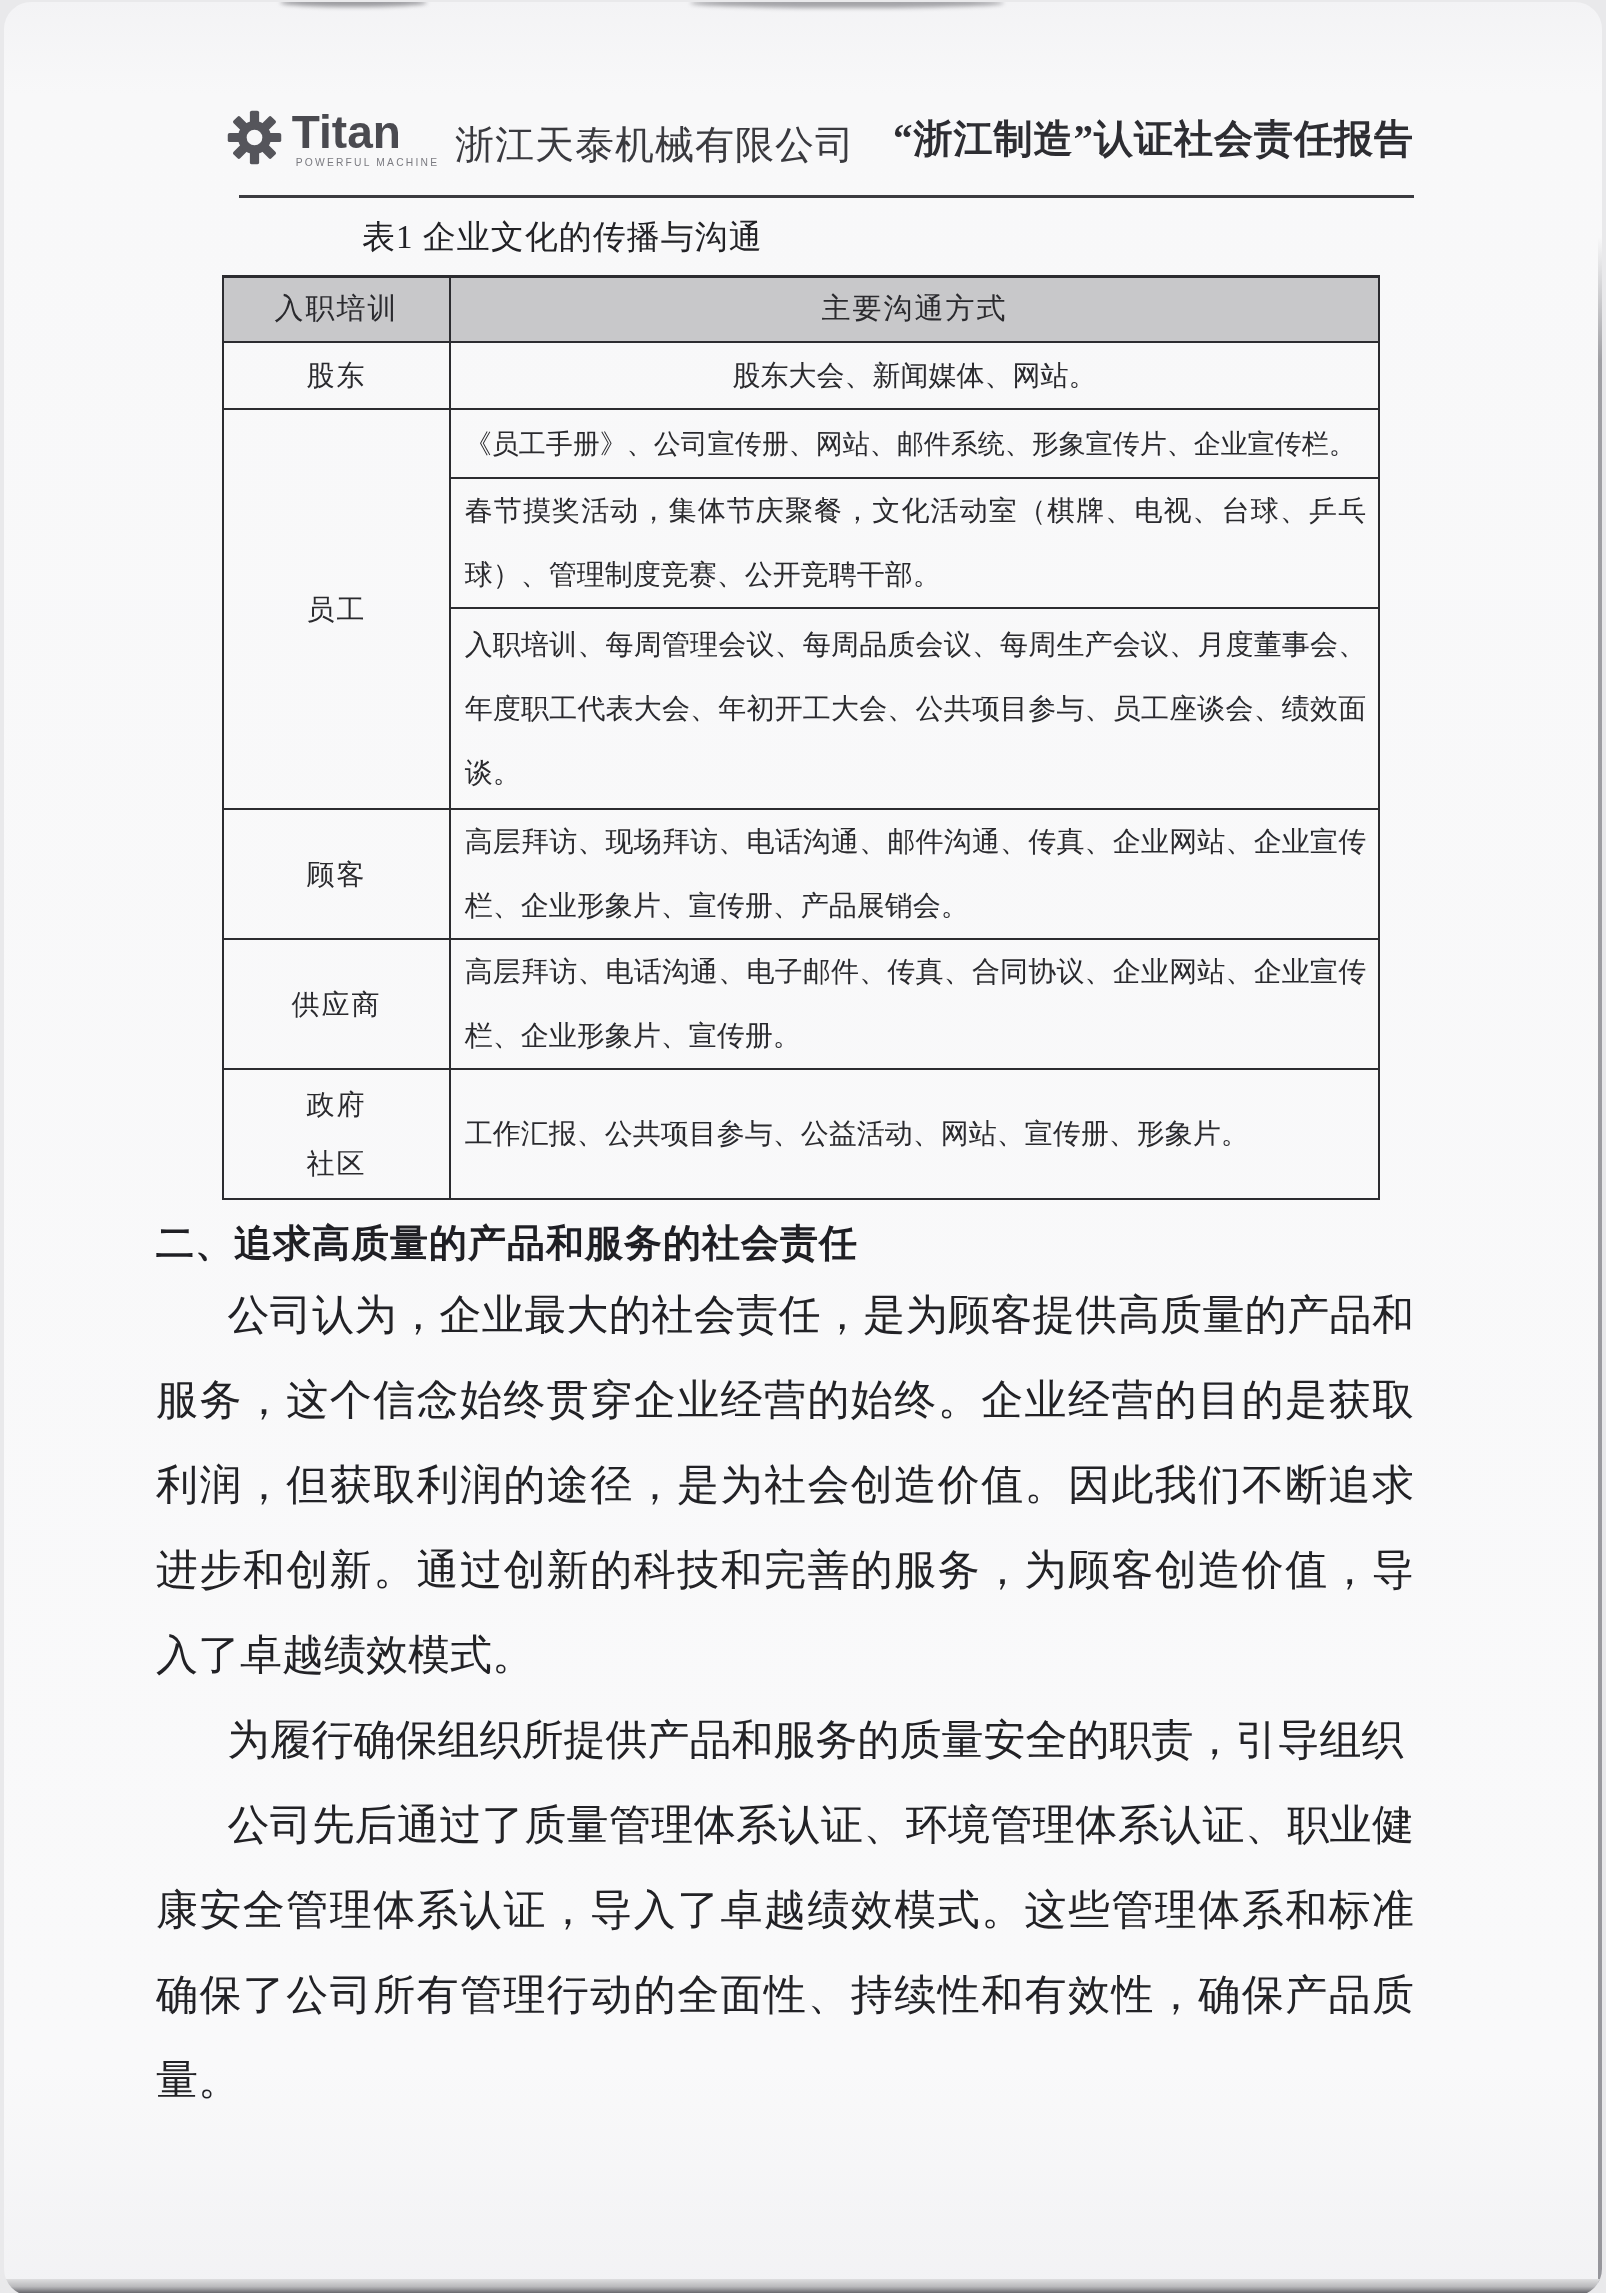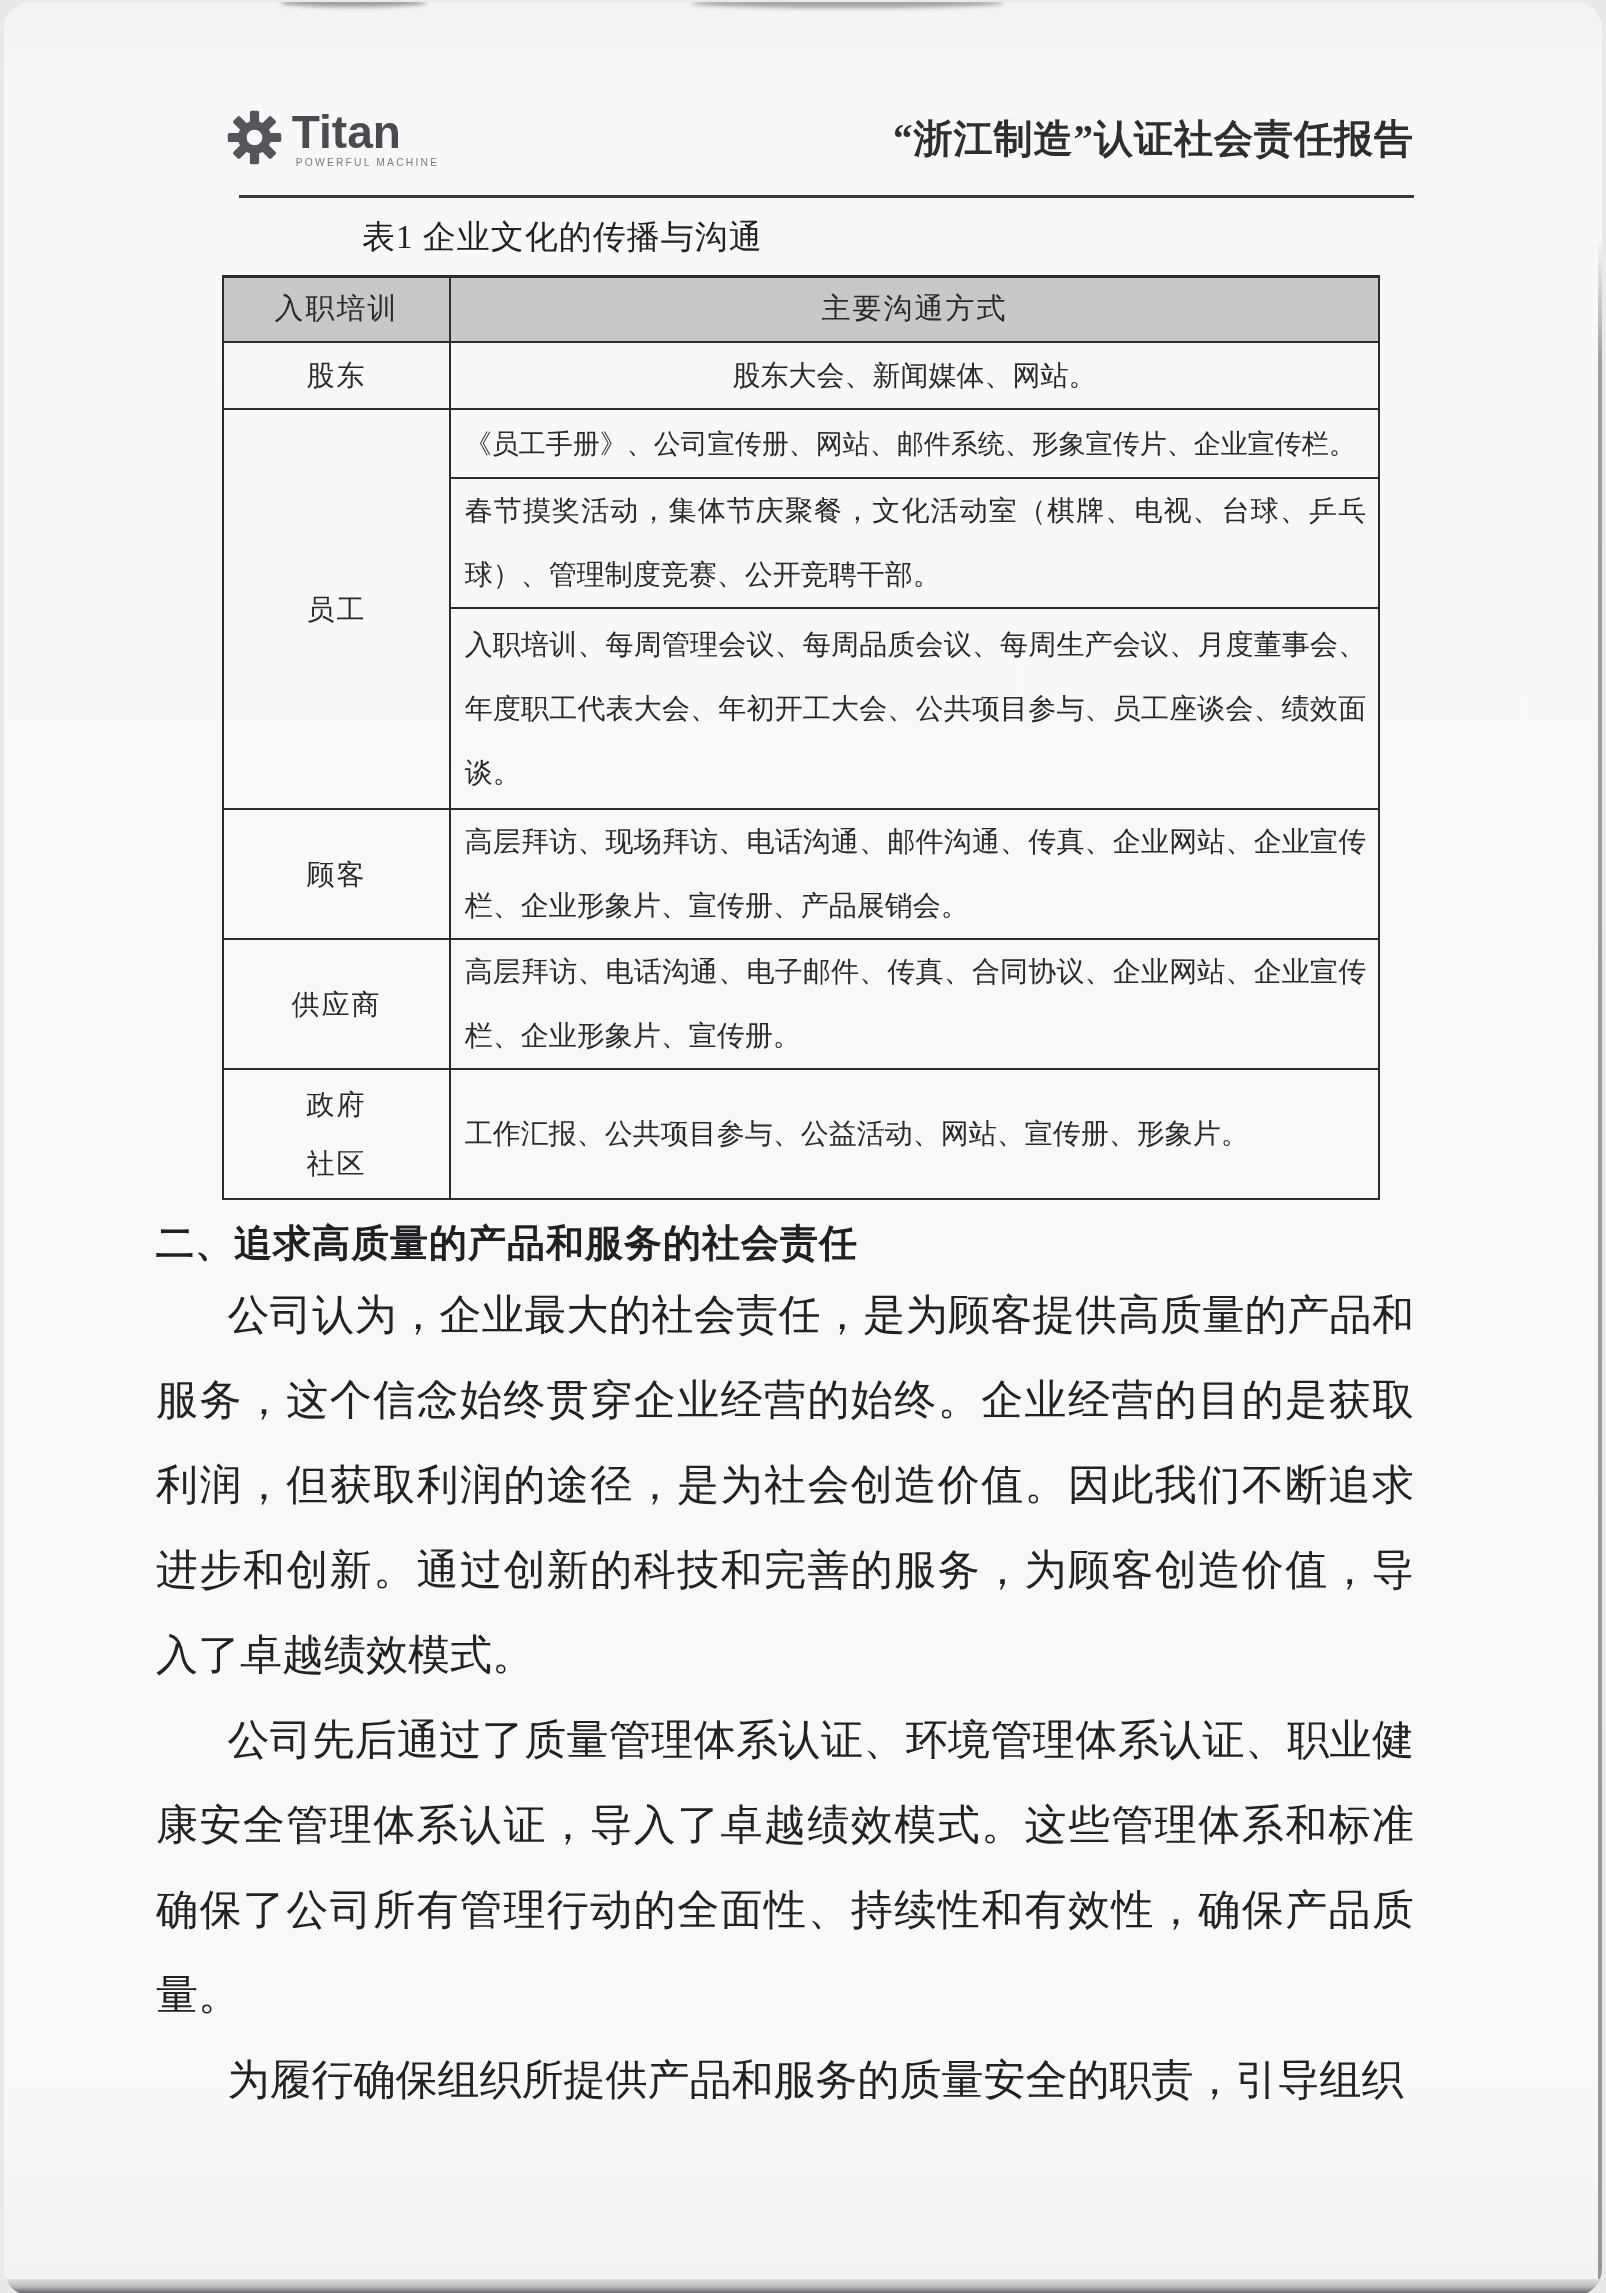--- a/index.html
+++ b/index.html
@@ -88,20 +88,21 @@
             <rect x="27" y="3" width="10" height="58" rx="2" transform="rotate(135 32 32)"></rect>
             <circle cx="32" cy="32" r="18"></circle>
           </g>
           <circle cx="32" cy="32" r="8.5" fill="#f7f7f8"></circle>
         </svg>
         <div class="logo-txt">
           <span class="brand">Titan</span>
           <span class="tagline">POWERFUL MACHINE</span>
         </div>
       </div>
+      <div class="company">浙江天泰机械有限公司</div>
       <div class="report-title">“浙江制造”认证社会责任报告</div>
     </div>
 
     <div class="rule"></div>
 
     <div class="tbl-caption">表1 企业文化的传播与沟通</div>
 
     <table class="comm">
       <colgroup>
           <col class="c1">
@@ -140,19 +141,19 @@
           <td class="t-label">政府
 社区</td>
           <td class="t-methods">工作汇报、公共项目参与、公益活动、网站、宣传册、形象片。</td>
         </tr>
       </tbody>
     </table>
 
     <div class="body-sec">
       <h2 class="sec-heading">二、追求高质量的产品和服务的社会责任</h2>
       <p class="para">公司认为，企业最大的社会责任，是为顾客提供高质量的产品和服务，这个信念始终贯穿企业经营的始终。企业经营的目的是获取利润，但获取利润的途径，是为社会创造价值。因此我们不断追求进步和创新。通过创新的科技和完善的服务，为顾客创造价值，导入了卓越绩效模式。</p>
+      <p class="para">为履行确保组织所提供产品和服务的质量安全的职责，引导组织</p>
       <p class="para">公司先后通过了质量管理体系认证、环境管理体系认证、职业健康安全管理体系认证，导入了卓越绩效模式。这些管理体系和标准确保了公司所有管理行动的全面性、持续性和有效性，确保产品质量。</p>
-      <p class="para">为履行确保组织所提供产品和服务的质量安全的职责，引导组织</p>
     </div>
 
   </div>
 </div>
 
 
 </body></html>

